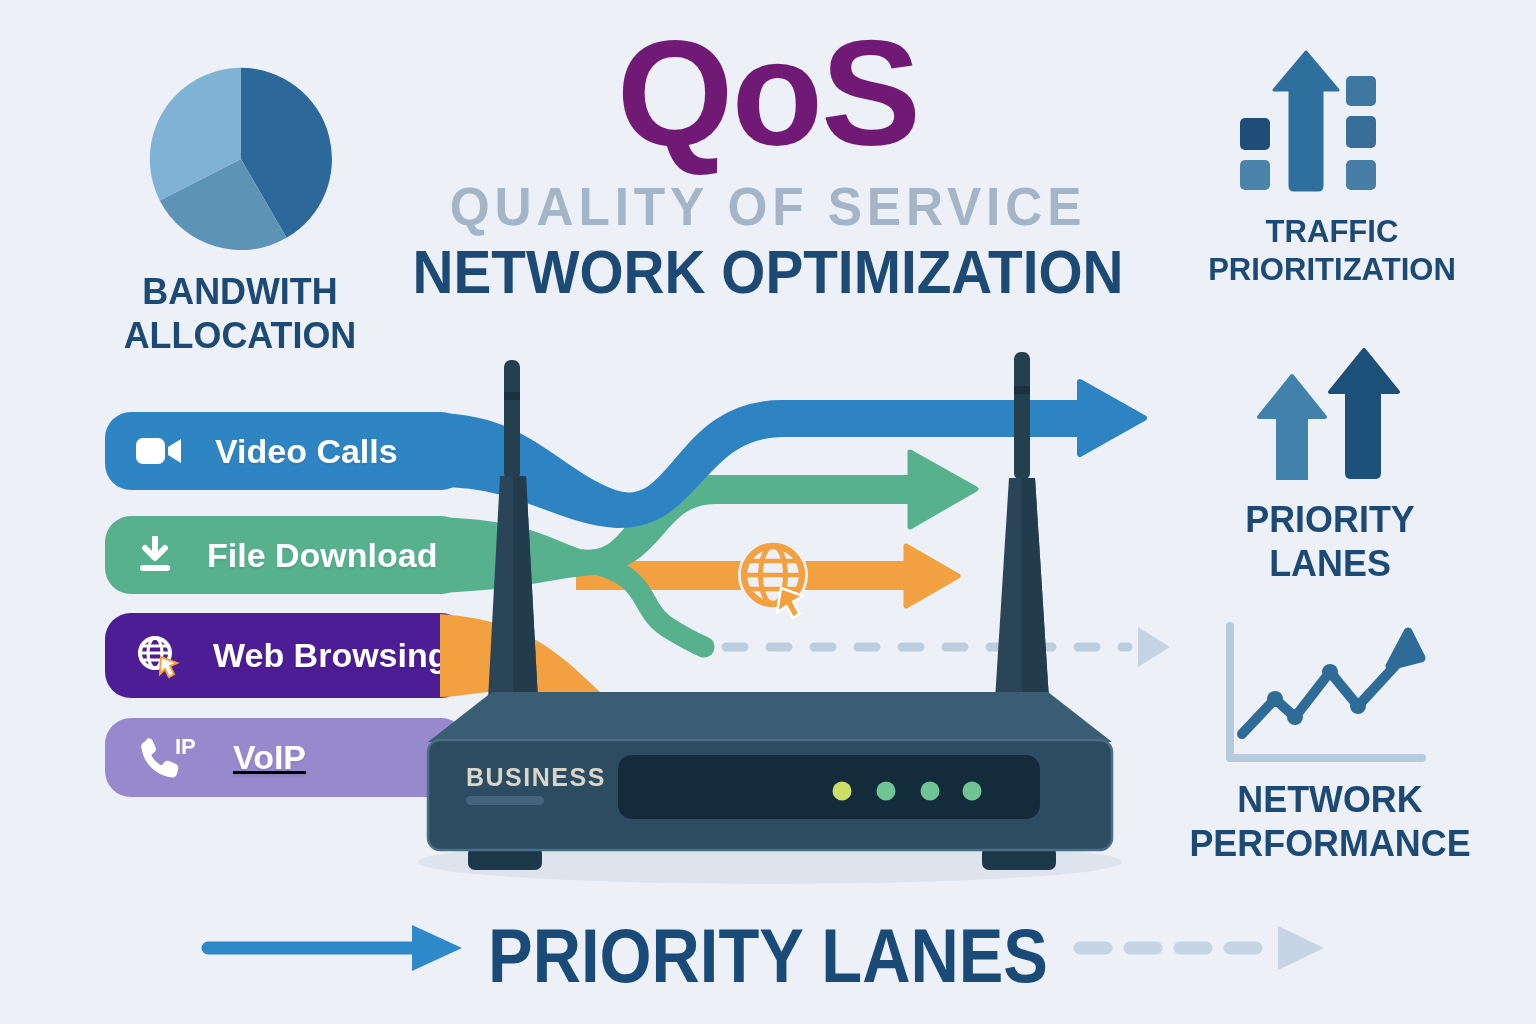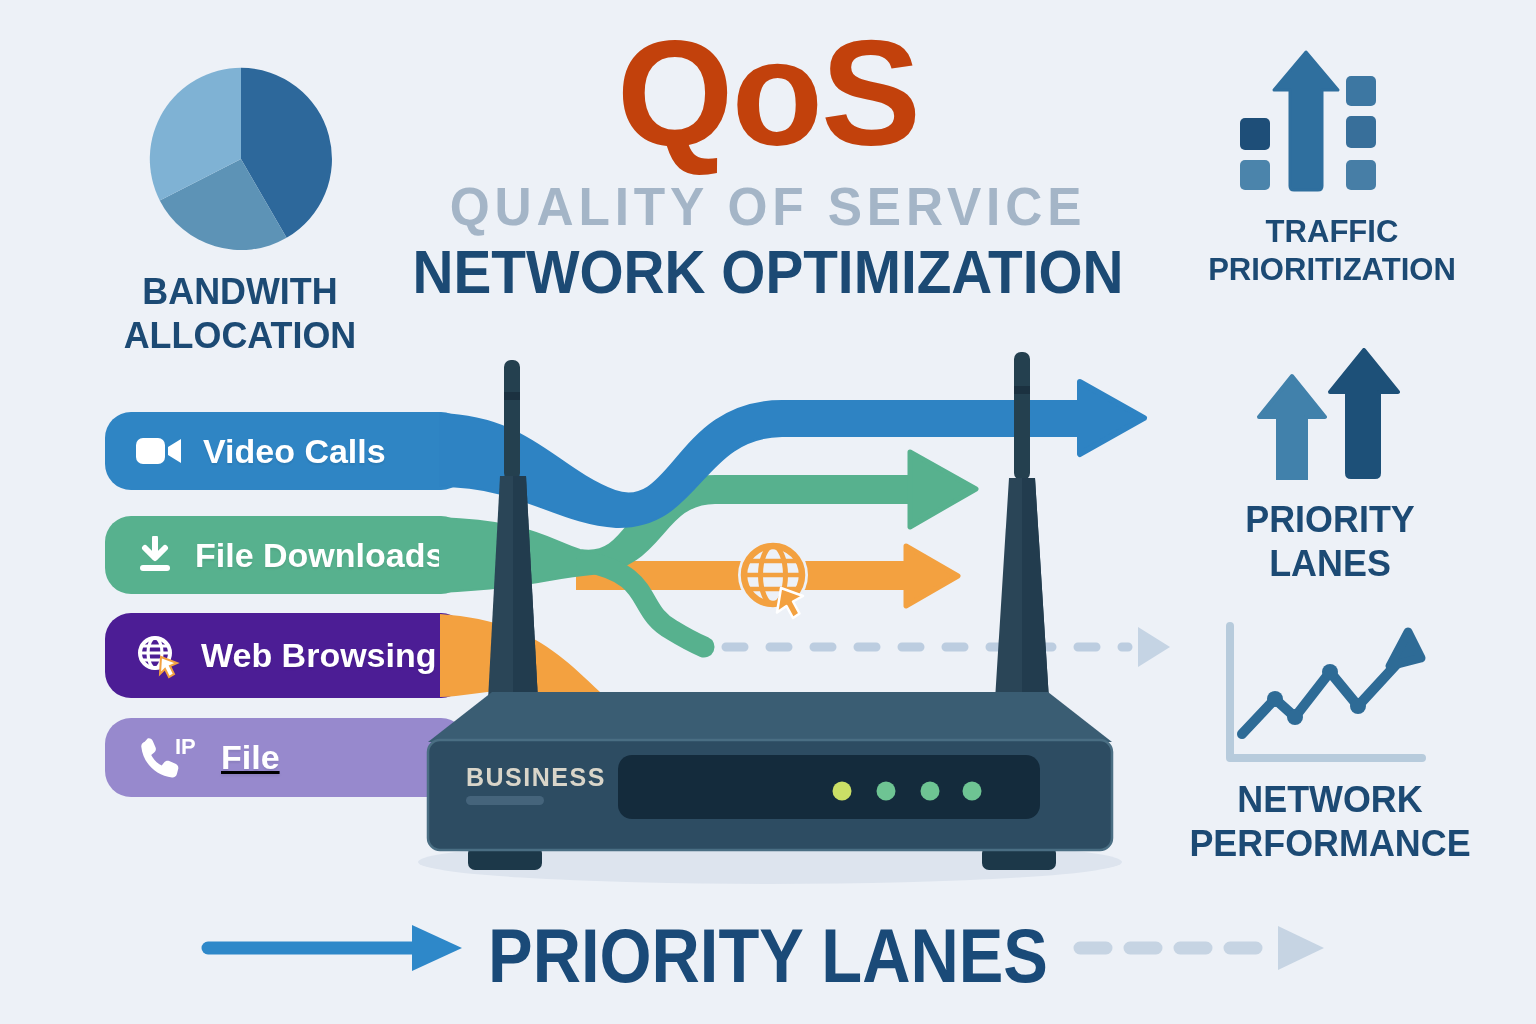--- a/index.html
+++ b/index.html
@@ -5,34 +5,34 @@
   html,body{margin:0;padding:0;background:#dfe5ec;}
   .canvas{
     position:relative;width:1536px;height:1024px;overflow:hidden;
     background:#edf1f7;
     font-family:"Liberation Sans","DejaVu Sans",sans-serif;
   }
   .abs{position:absolute;}
   .ctr{text-align:center;}
   
   .title-main{left:0;right:0;top:18px;font-size:150px;line-height:1;font-weight:bold;
-    color:#c2410c;letter-spacing:-2px;z-index:3;}
+    color:#701a75;letter-spacing:-2px;z-index:3;}
   .title-sub{left:0;right:0;top:176px;font-size:53px;font-weight:bold;color:#a4b5c7;
     letter-spacing:5px;transform:scaleX(.97);z-index:3;}
   .title-tag{left:0;right:0;top:237px;font-size:61px;font-weight:bold;color:#1c4a74;
     letter-spacing:0;transform:scaleX(.93);z-index:3;}
   
   .lbl{font-weight:bold;color:#1c4a74;line-height:1.2;transform:scaleX(.97);z-index:3;}
   .bandwidth-label{left:60px;top:270px;width:360px;font-size:37px;}
   .traffic-label{left:1158px;top:212px;width:348px;font-size:32px;}
   .plane-label{left:1180px;top:498px;width:300px;font-size:37px;}
   .perf-label{left:1152px;top:778px;width:356px;font-size:37px;}
   
   .pill{left:105px;width:362px;border-radius:26px;display:flex;align-items:center;
-    padding-left:30px;box-sizing:border-box;gap:20px;z-index:1;}
+    padding-left:30px;box-sizing:border-box;gap:32px;z-index:1;}
   .pill-video{top:412px;height:78px;background:#2f85c4;}
   .pill-file{top:516px;height:78px;background:#57b18e;}
   .pill-web{top:613px;height:85px;background:#f3a140;}
   .pill-voip{top:718px;height:79px;background:#9789cd;text-decoration:underline;}
   .pill .txt{color:#fff;font-size:34px;font-weight:bold;text-shadow:0 2px 2px rgba(0,0,0,.08);}
   .pill .ic{flex:0 0 auto;display:flex;align-items:center;}
   
   .footer-text{left:0;right:0;top:912px;font-size:76px;font-weight:bold;color:#1a4a78;
     letter-spacing:0;transform:scaleX(.88);z-index:3;}
   svg{display:block;}
@@ -102,21 +102,21 @@
     <span class="txt">Web Browsing</span>
   </div>
 
   <div class="abs pill pill-voip" style="background: rgb(151, 137, 205);">
     <span class="ic">
       <svg width="66" height="48" viewBox="0 0 66 48">
         <path d="M12.6,4.5 C14.8,3.9 17.1,5.1 17.9,7.2 L20.6,13.5 C21.3,15.3 20.7,17.4 19.2,18.6 L16.2,21 C18.4,25.5 22.2,29.3 26.7,31.5 L29.1,28.5 C30.3,27 32.4,26.4 34.2,27.1 L40.5,29.8 C42.6,30.6 43.8,32.9 43.2,35.1 L41.9,40 C41.3,42.2 39.2,43.7 37,43.4 C20.8,41.7 8,28.9 6.3,12.7 C6,10.5 7.5,8.4 9.7,7.8 Z" fill="#fff"></path>
         <text x="40" y="20" font-family="Liberation Sans, DejaVu Sans, sans-serif" font-size="22" font-weight="bold" fill="#fff">IP</text>
       </svg>
     </span>
-    <span class="txt">File</span>
+    <span class="txt">VoIP</span>
   </div>
 
   <svg class="abs scene" width="1536" height="1024" viewBox="0 0 1536 1024">
 
     <ellipse cx="770" cy="862" rx="352" ry="22" fill="#dde4ee"></ellipse>
 
     <g>
       <rect x="576" y="561" width="336" height="29" fill="#f3a140"></rect>
       <polygon points="906,546 958,576 906,606" fill="#f3a140" stroke="#f3a140" stroke-width="5" stroke-linejoin="round"></polygon>
       <path d="M440,614 C525,620 558,652 600,692 C615,706 628,722 640,736 L596,749 C575,718 552,703 528,695 C500,685 470,697 440,697 Z" fill="#f3a140"></path>

